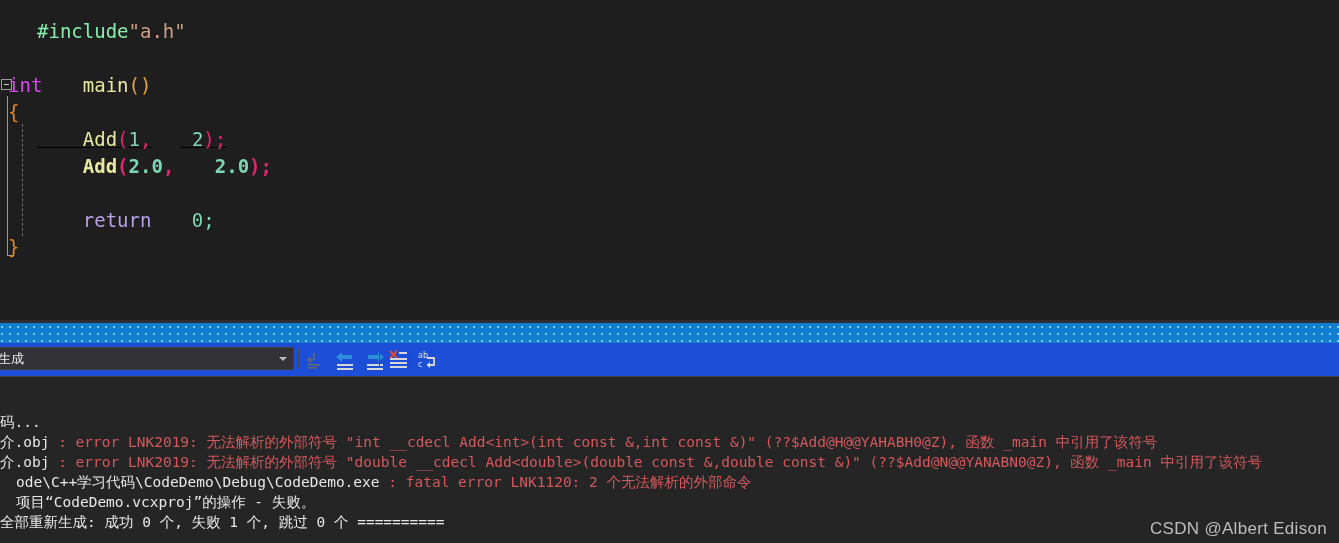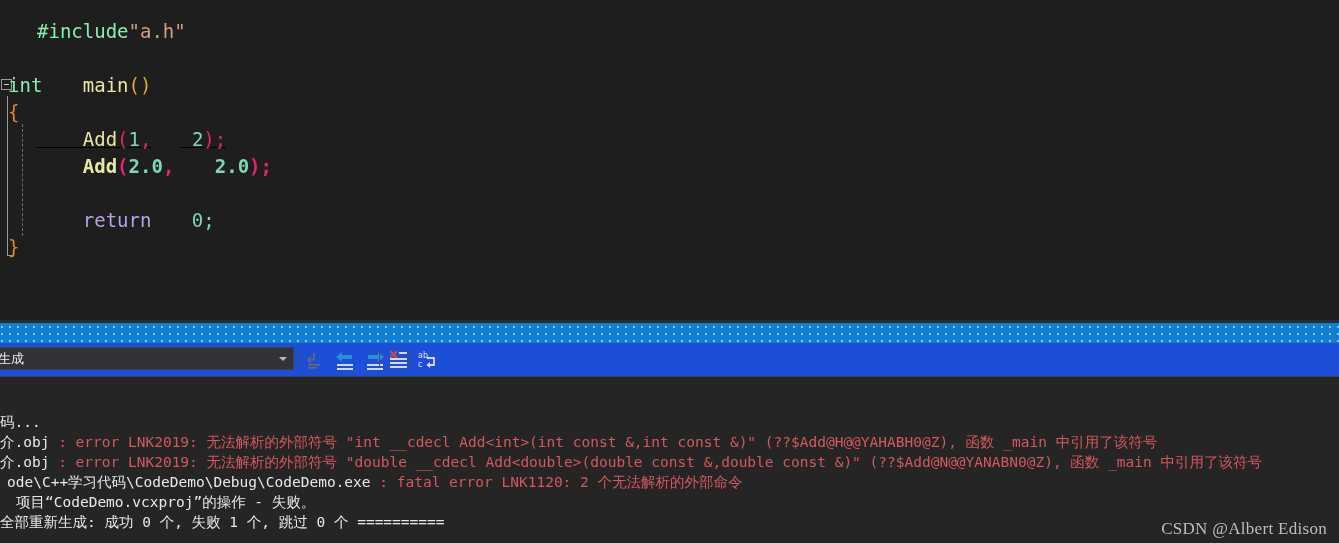--- a/index.html
+++ b/index.html
@@ -68,21 +68,21 @@
     position: absolute;
     left: 8px;
     white-space: pre;
     font-family: "DejaVu Sans Mono", monospace;
     font-size: 19px;
     letter-spacing: 0px;
     line-height: 27px;
   }
   .tok-pre   { color: #86efac; margin-left: 29px; }
   .tok-str   { color: #d69d85; }
-  .tok-kw    { color: #86efac; }
+  .tok-kw    { color: #d946ef; }
   .tok-fn    { color: #e8e8a0; }
   .tok-paren { color: #e8a33d; }
   .tok-brace { color: #e8861e; }
   .tok-punct { color: #e4246c; }
   .tok-num   { color: #7fd6b5; }
   .tok-ret   { color: #b9a0e8; }
   .tok-semi  { color: #7fd6b5; }
 
   
   #blue-band {
@@ -176,21 +176,21 @@
     font-size: 14.5px;
     line-height: 20px;
   }
   .out-white { color: #e8e8e8; }
   .out-err   { color: #d4585c; }
 
   #watermark {
     position: absolute;
     right: 12px;
     bottom: 4px;
-    font-family: Liberation Serif, serif;
+    font-family: Liberation Sans, sans-serif;
     font-size: 17px;
     color: #bdbdbd;
     letter-spacing: 0.3px;
   }
 </style>
 </head>
 <body>
 
 <div id="editor-pane">
   <div id="gutter-rail"></div>
@@ -266,18 +266,18 @@
       <path d="M15 14 L11.5 17 L15 20 Z" fill="#d8d8d8"></path>
     </svg>
   </div>
 </div>
 
 <div id="output-pane">
   <div id="output-lines">
       <div class="out-line" style="top: 35px; left: 0px;"><span class="out-white">码...</span></div>
       <div class="out-line" style="top: 55px; left: 0px;"><span class="out-white">介.obj </span><span class="out-err">: error LNK2019: 无法解析的外部符号 "int __cdecl Add&lt;int&gt;(int const &amp;,int const &amp;)" (??$Add@H@@YAHABH0@Z), 函数 _main 中引用了该符号</span></div>
       <div class="out-line" style="top: 75px; left: 0px;"><span class="out-white">介.obj </span><span class="out-err">: error LNK2019: 无法解析的外部符号 "double __cdecl Add&lt;double&gt;(double const &amp;,double const &amp;)" (??$Add@N@@YANABN0@Z), 函数 _main 中引用了该符号</span></div>
-      <div class="out-line" style="top: 95px; left: 7px;"><span class="out-white">ode\C++学习代码\CodeDemo\Debug\CodeDemo.exe </span><span class="out-err">: fatal error LNK1120: 2 个无法解析的外部命令</span></div>
+      <div class="out-line" style="top: 95px; left: 16px;"><span class="out-white">ode\C++学习代码\CodeDemo\Debug\CodeDemo.exe </span><span class="out-err">: fatal error LNK1120: 2 个无法解析的外部命令</span></div>
       <div class="out-line" style="top: 115px; left: 0px; margin-left: 16px;"><span class="out-white">项目“CodeDemo.vcxproj”的操作 - 失败。</span></div>
       <div class="out-line" style="top: 135px; left: 0px; text-align: center;"><span class="out-white">全部重新生成: 成功 0 个, 失败 1 个, 跳过 0 个 ==========</span></div>
     </div>
   <div id="watermark">CSDN @Albert Edison</div>
 </div>
 
 </body></html>

